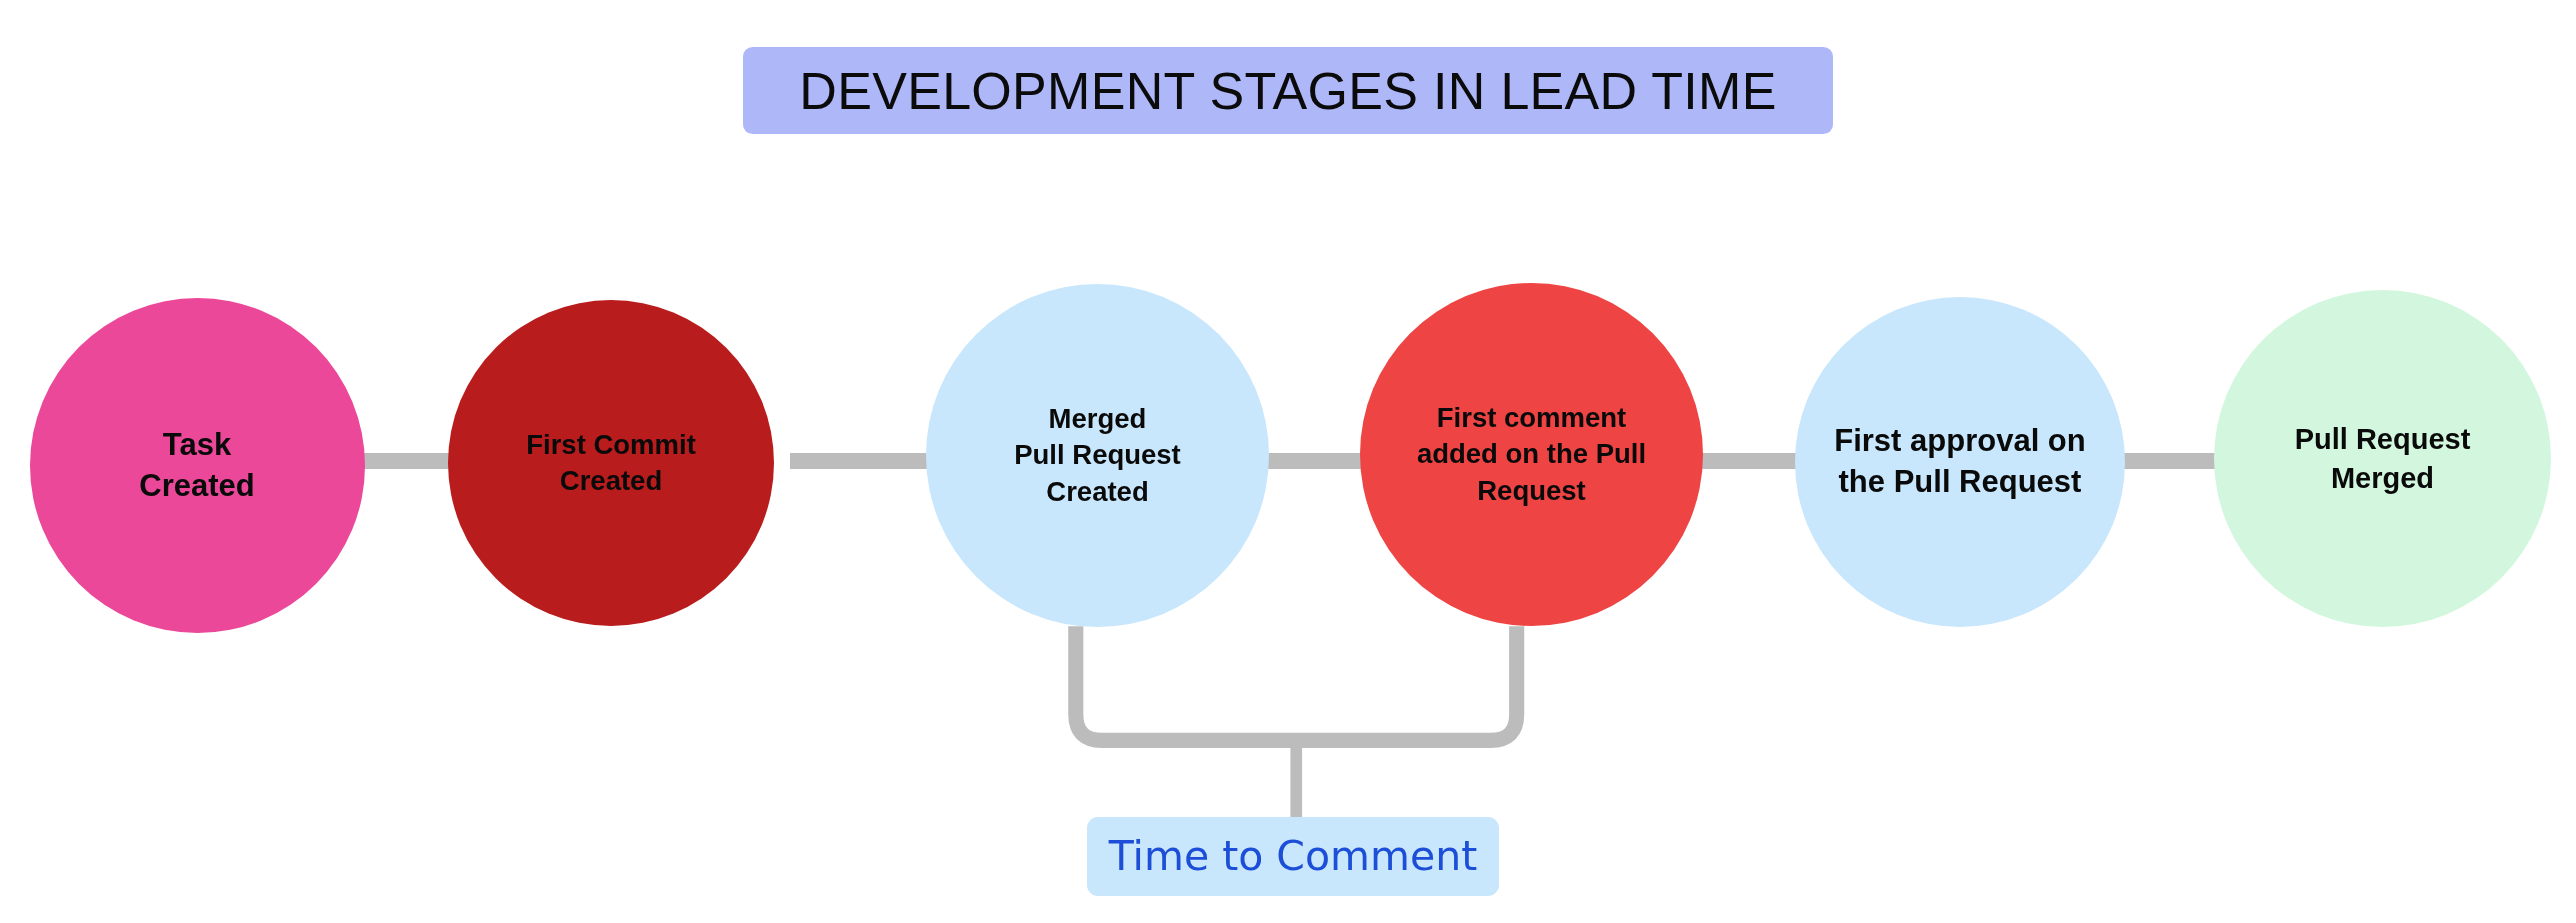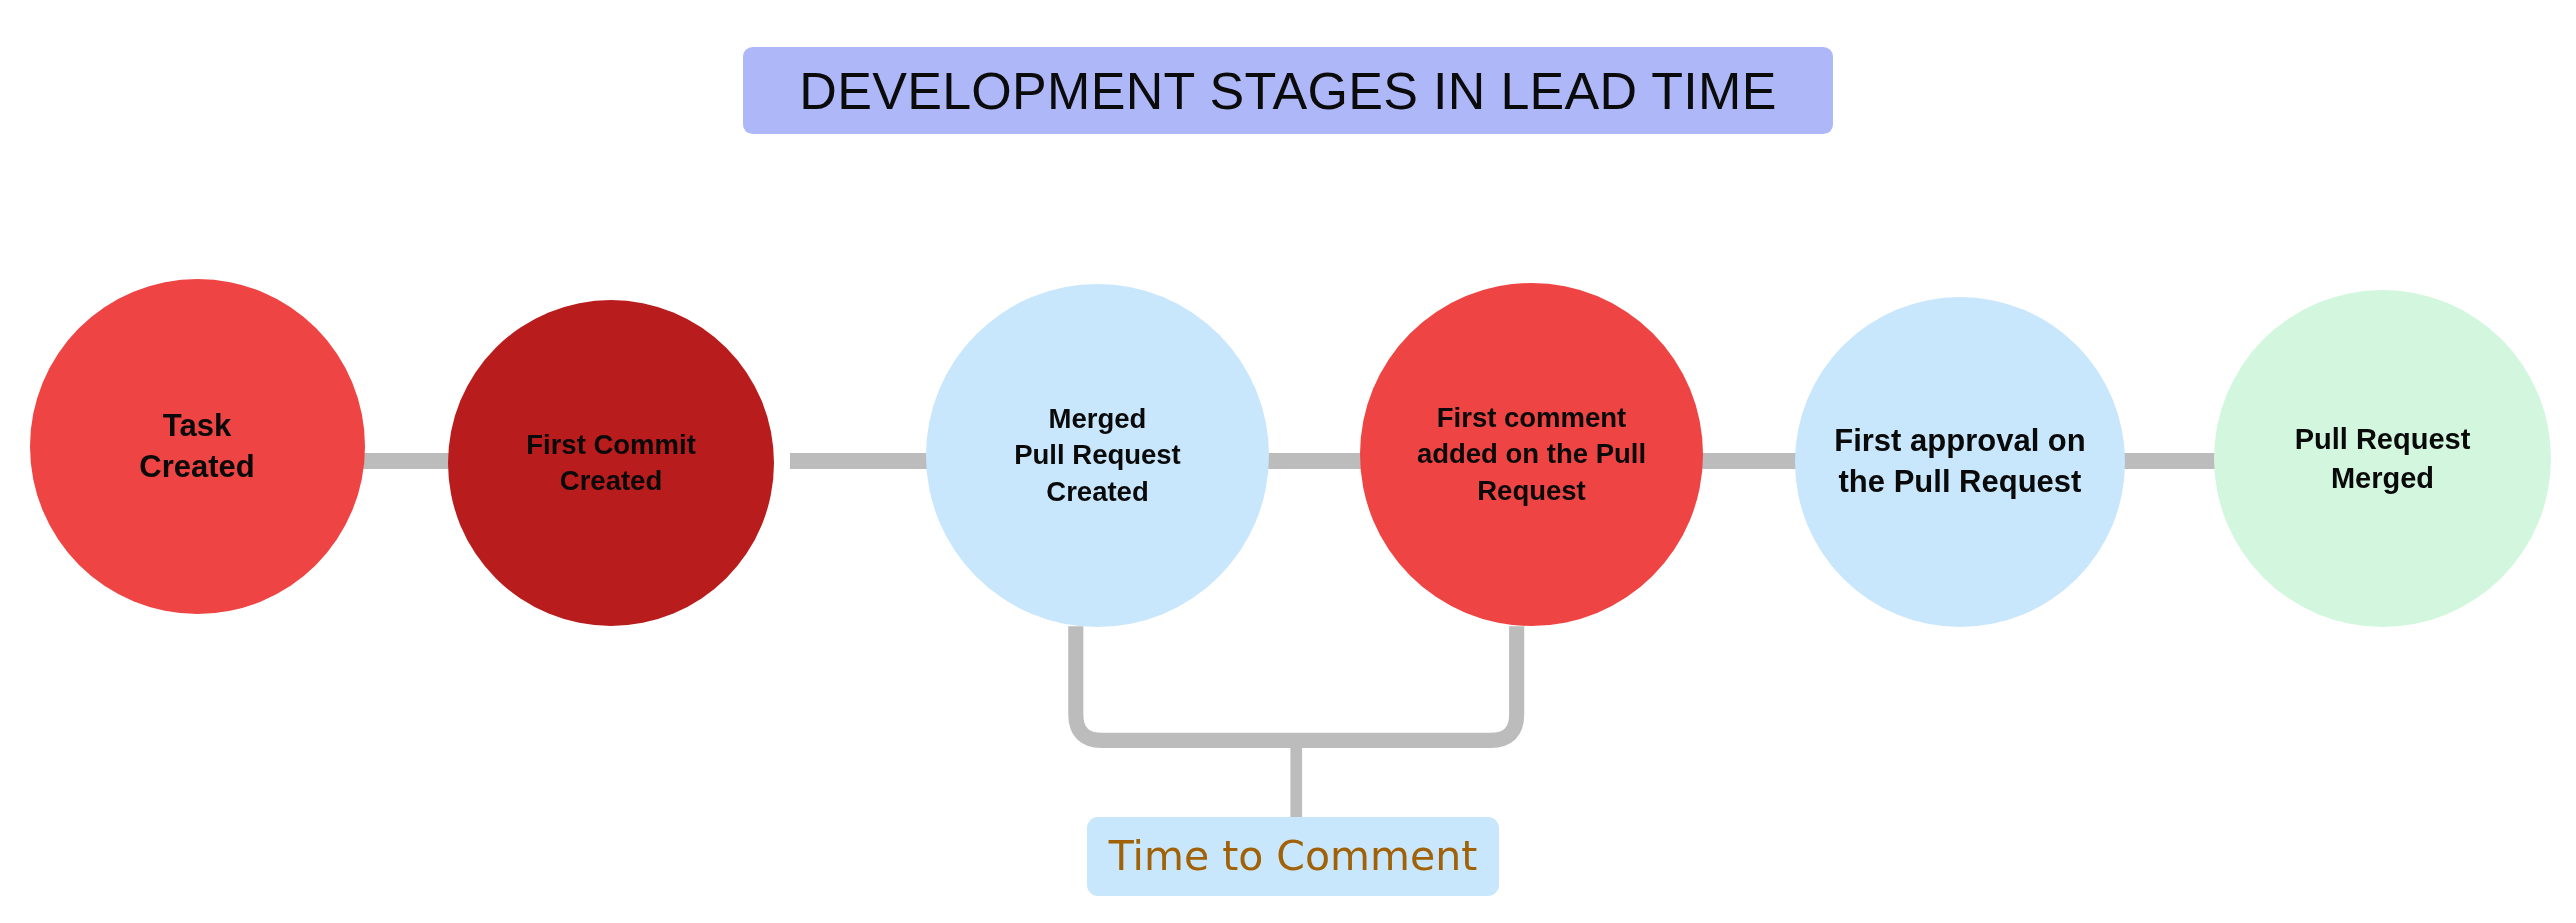--- a/index.html
+++ b/index.html
@@ -91,37 +91,37 @@
     border-radius: 11px;
     display: flex;
     align-items: center;
     justify-content: center;
     box-sizing: border-box;
   }
   .time-pill-text {
     font-family: "DejaVu Sans", sans-serif;
     font-size: 41px;
     font-weight: 400;
-    color: #a16207;
+    color: #1d4ed8;
     white-space: nowrap;
     line-height: 1;
   }
 </style>
 </head>
 <body>
 
 <div id="canvas">
 
   <div class="rail" style="left:347px; width:144px;"></div>
   <div class="rail" style="left:790px; width:155px;"></div>
   <div class="rail" style="left:1230px; width:148px;"></div>
   <div class="rail" style="left:1662px; width:148px;"></div>
   <div class="rail" style="left:2102px; width:148px;"></div>
 
-  <div class="stage" style="left:29.5px; top:279px; width:335px; height:335px; background:#ef4444;">
+  <div class="stage" style="left:29.5px; top:298px; width:335px; height:335px; background:#ec4899;">
     <div class="stage-label" style="font-size:31px;">Task
 Created</div>
   </div>
 
   <div class="stage" style="left:448px; top:300px; width:326px; height:326px; background:#b91c1c;">
     <div class="stage-label" style="font-size:27.5px;">First Commit
 Created</div>
   </div>
 
   <div class="stage" style="left:926px; top:284px; width:343px; height:343px; background:#c8e7fc;">

